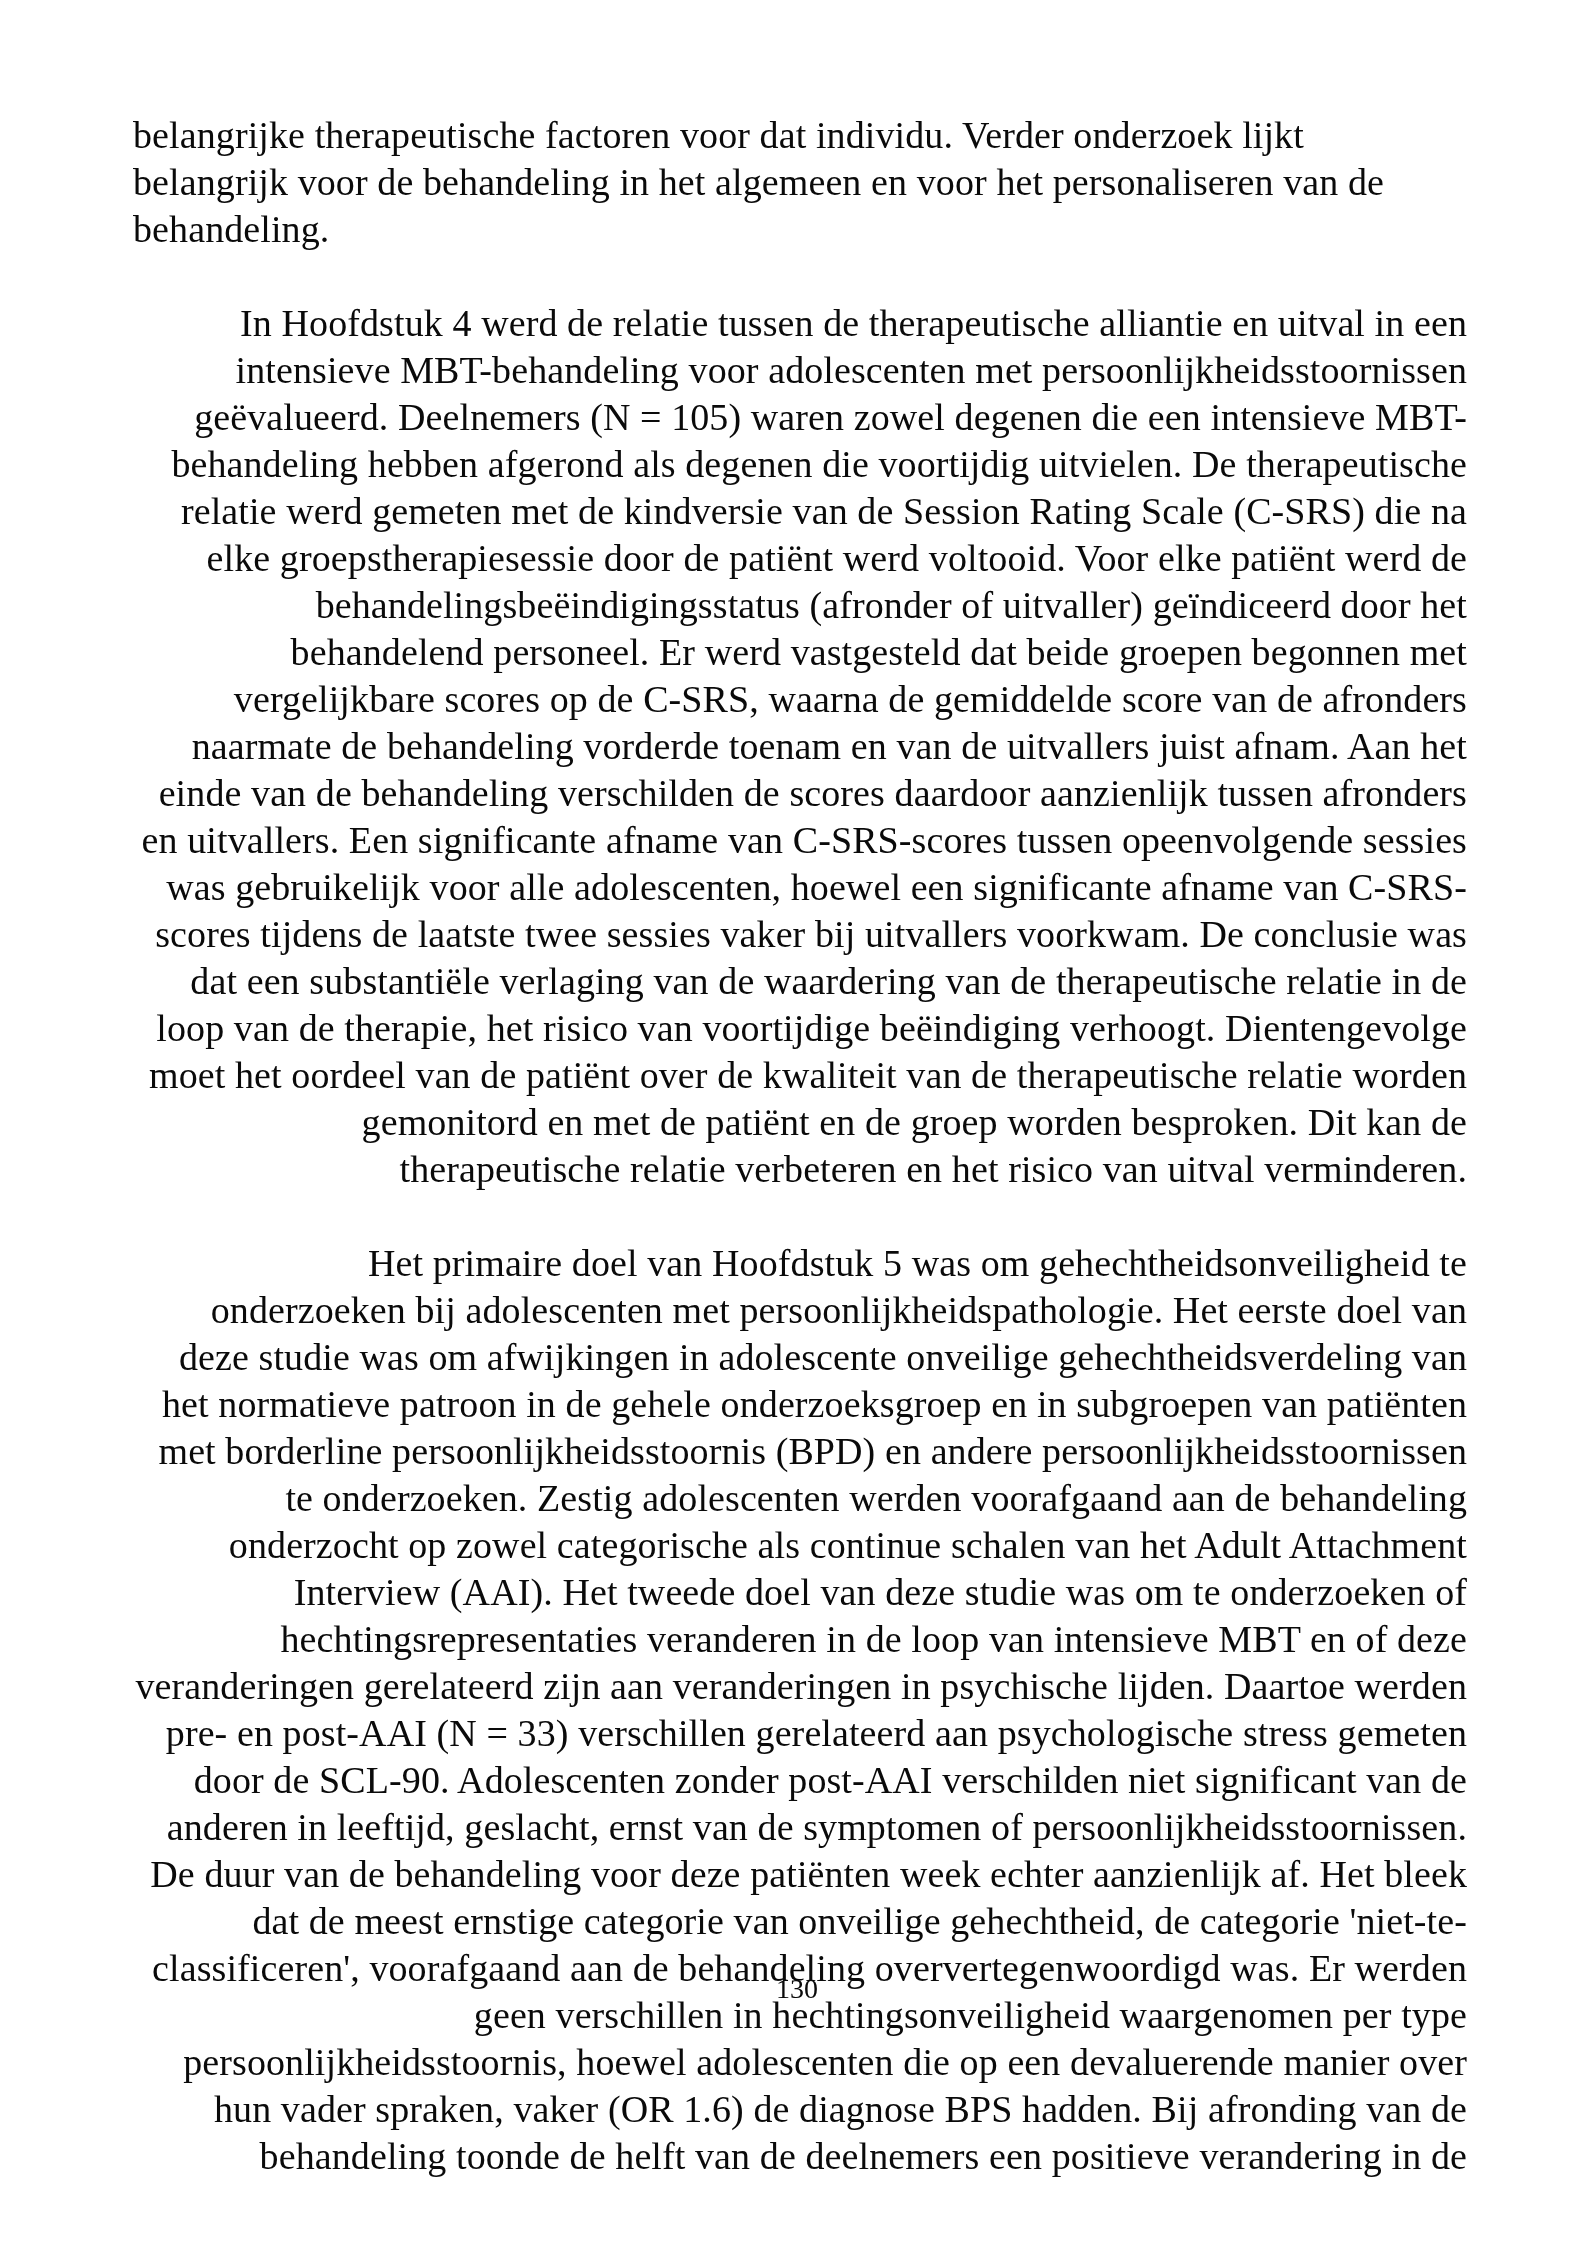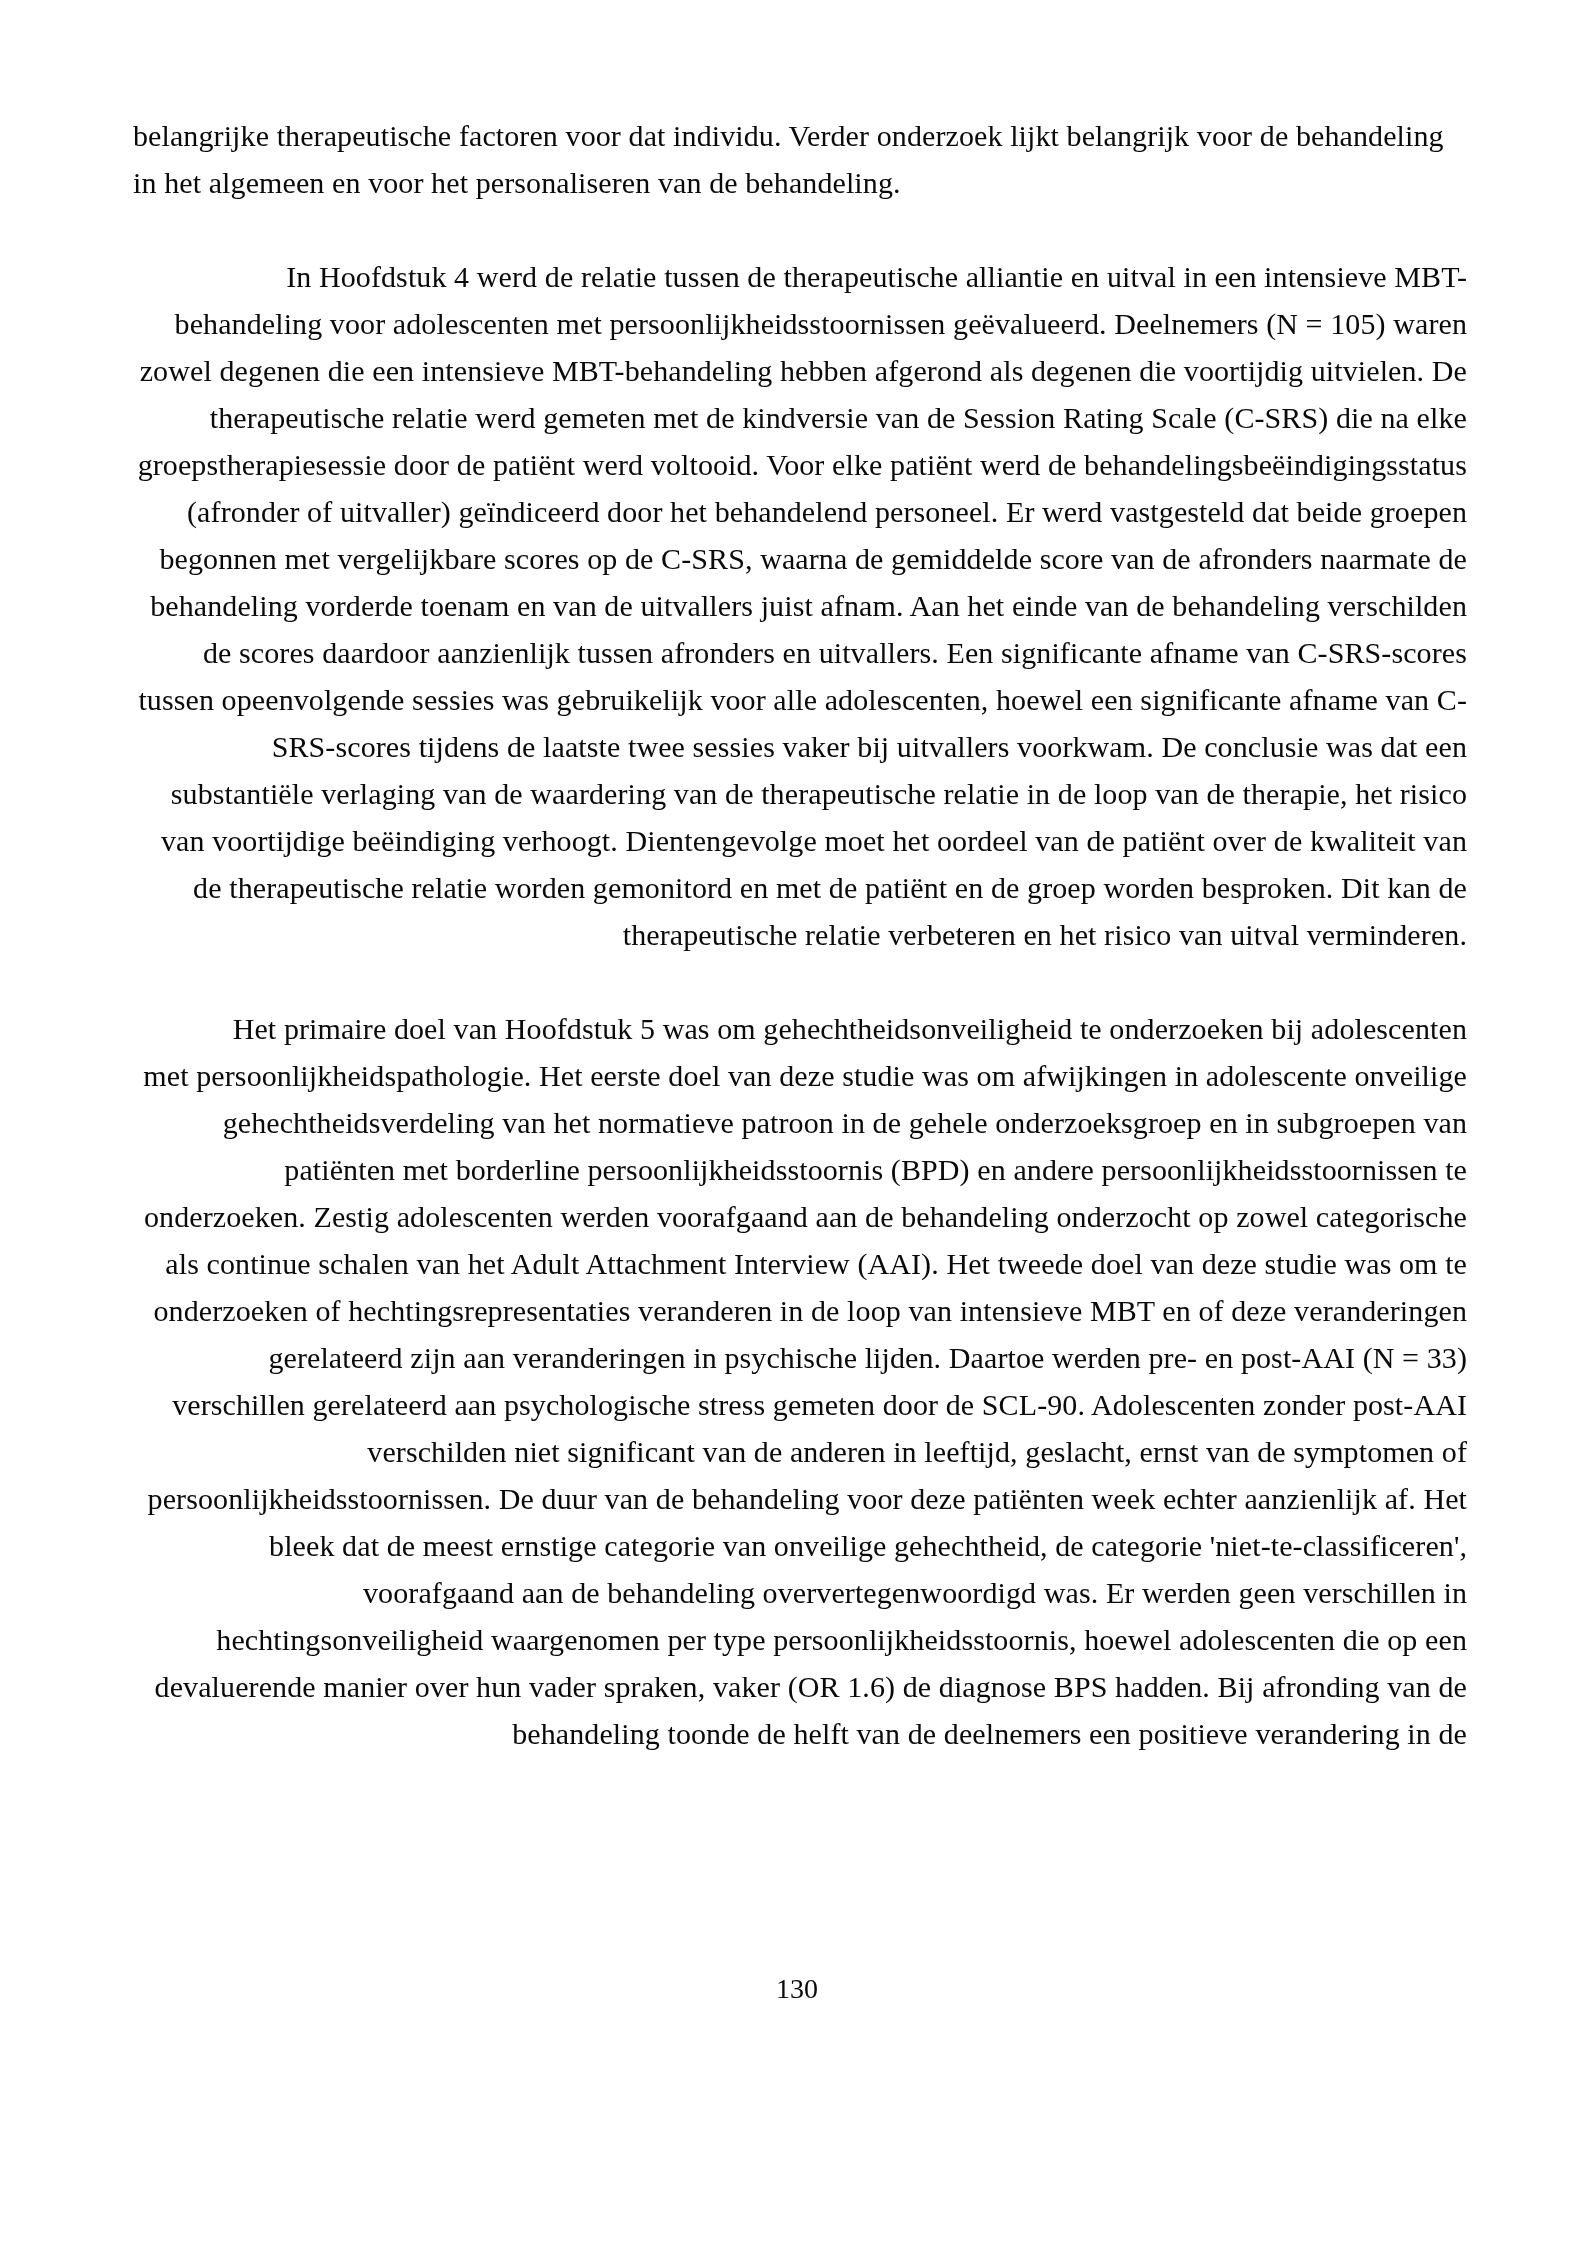--- a/index.html
+++ b/index.html
@@ -15,21 +15,21 @@
     background: #ffffff;
     font-family: "Liberation Serif", serif;
     color: #0a0a0a;
     overflow: hidden;
   }
   .content {
     position: absolute;
     left: 133px;
     top: 112px;
     width: 1334px;
-    font-size: 30px;
+    font-size: 38px;
     line-height: 47px;
     text-align: left;
     letter-spacing: 0.1px;
   }
   .content p {
     margin: 0;
   }
   .content p + p {
     margin-top: 47px;
     text-align: right;

